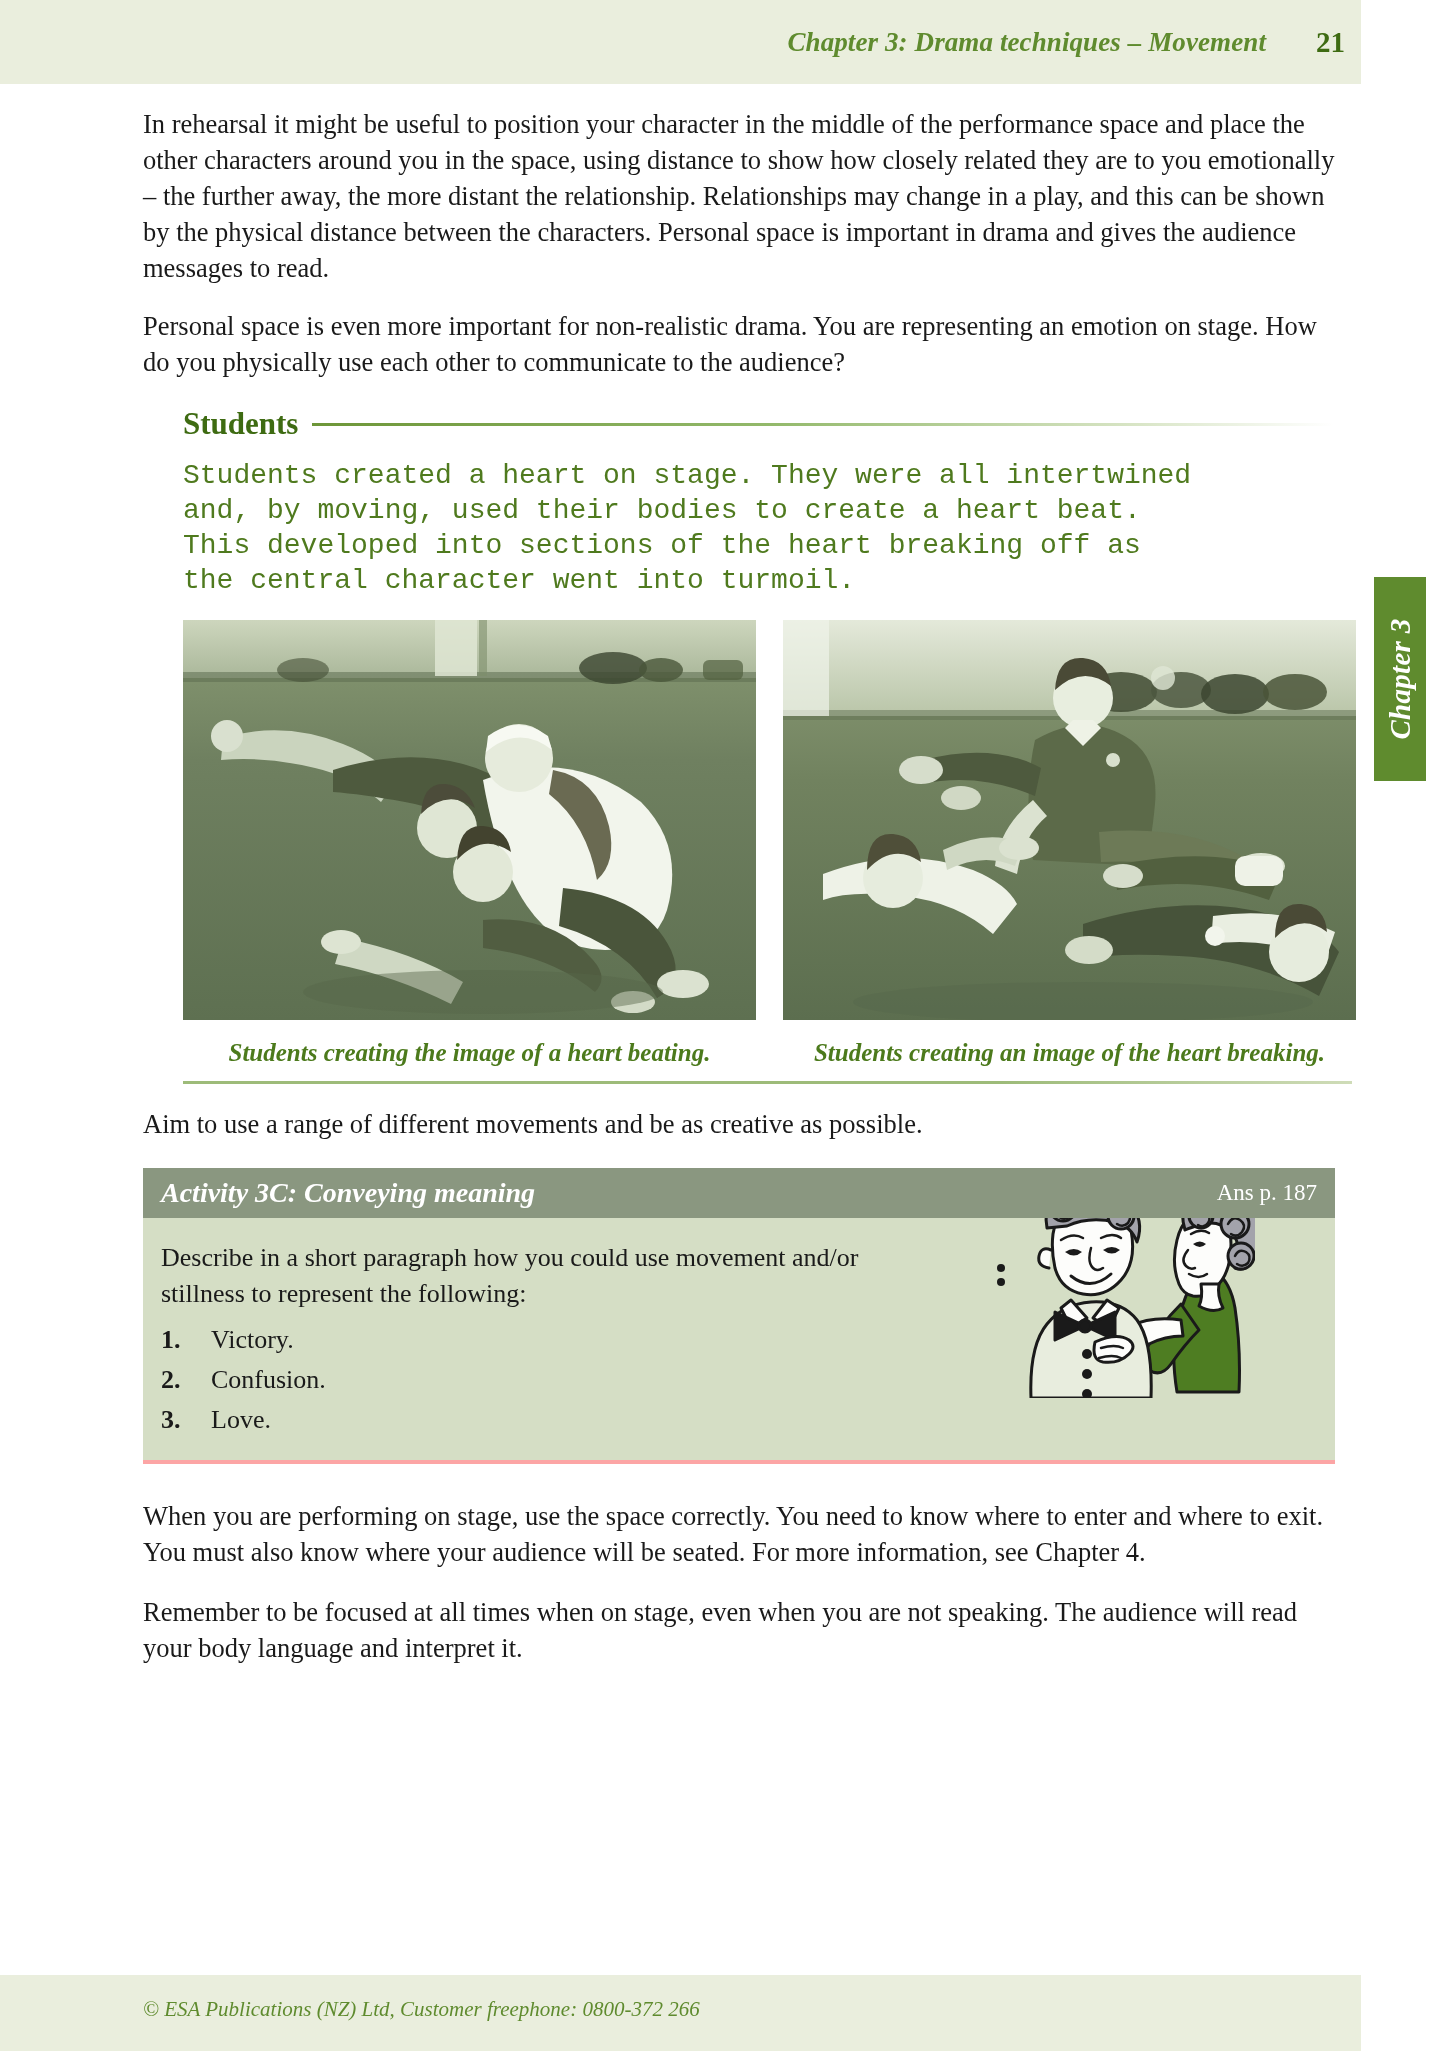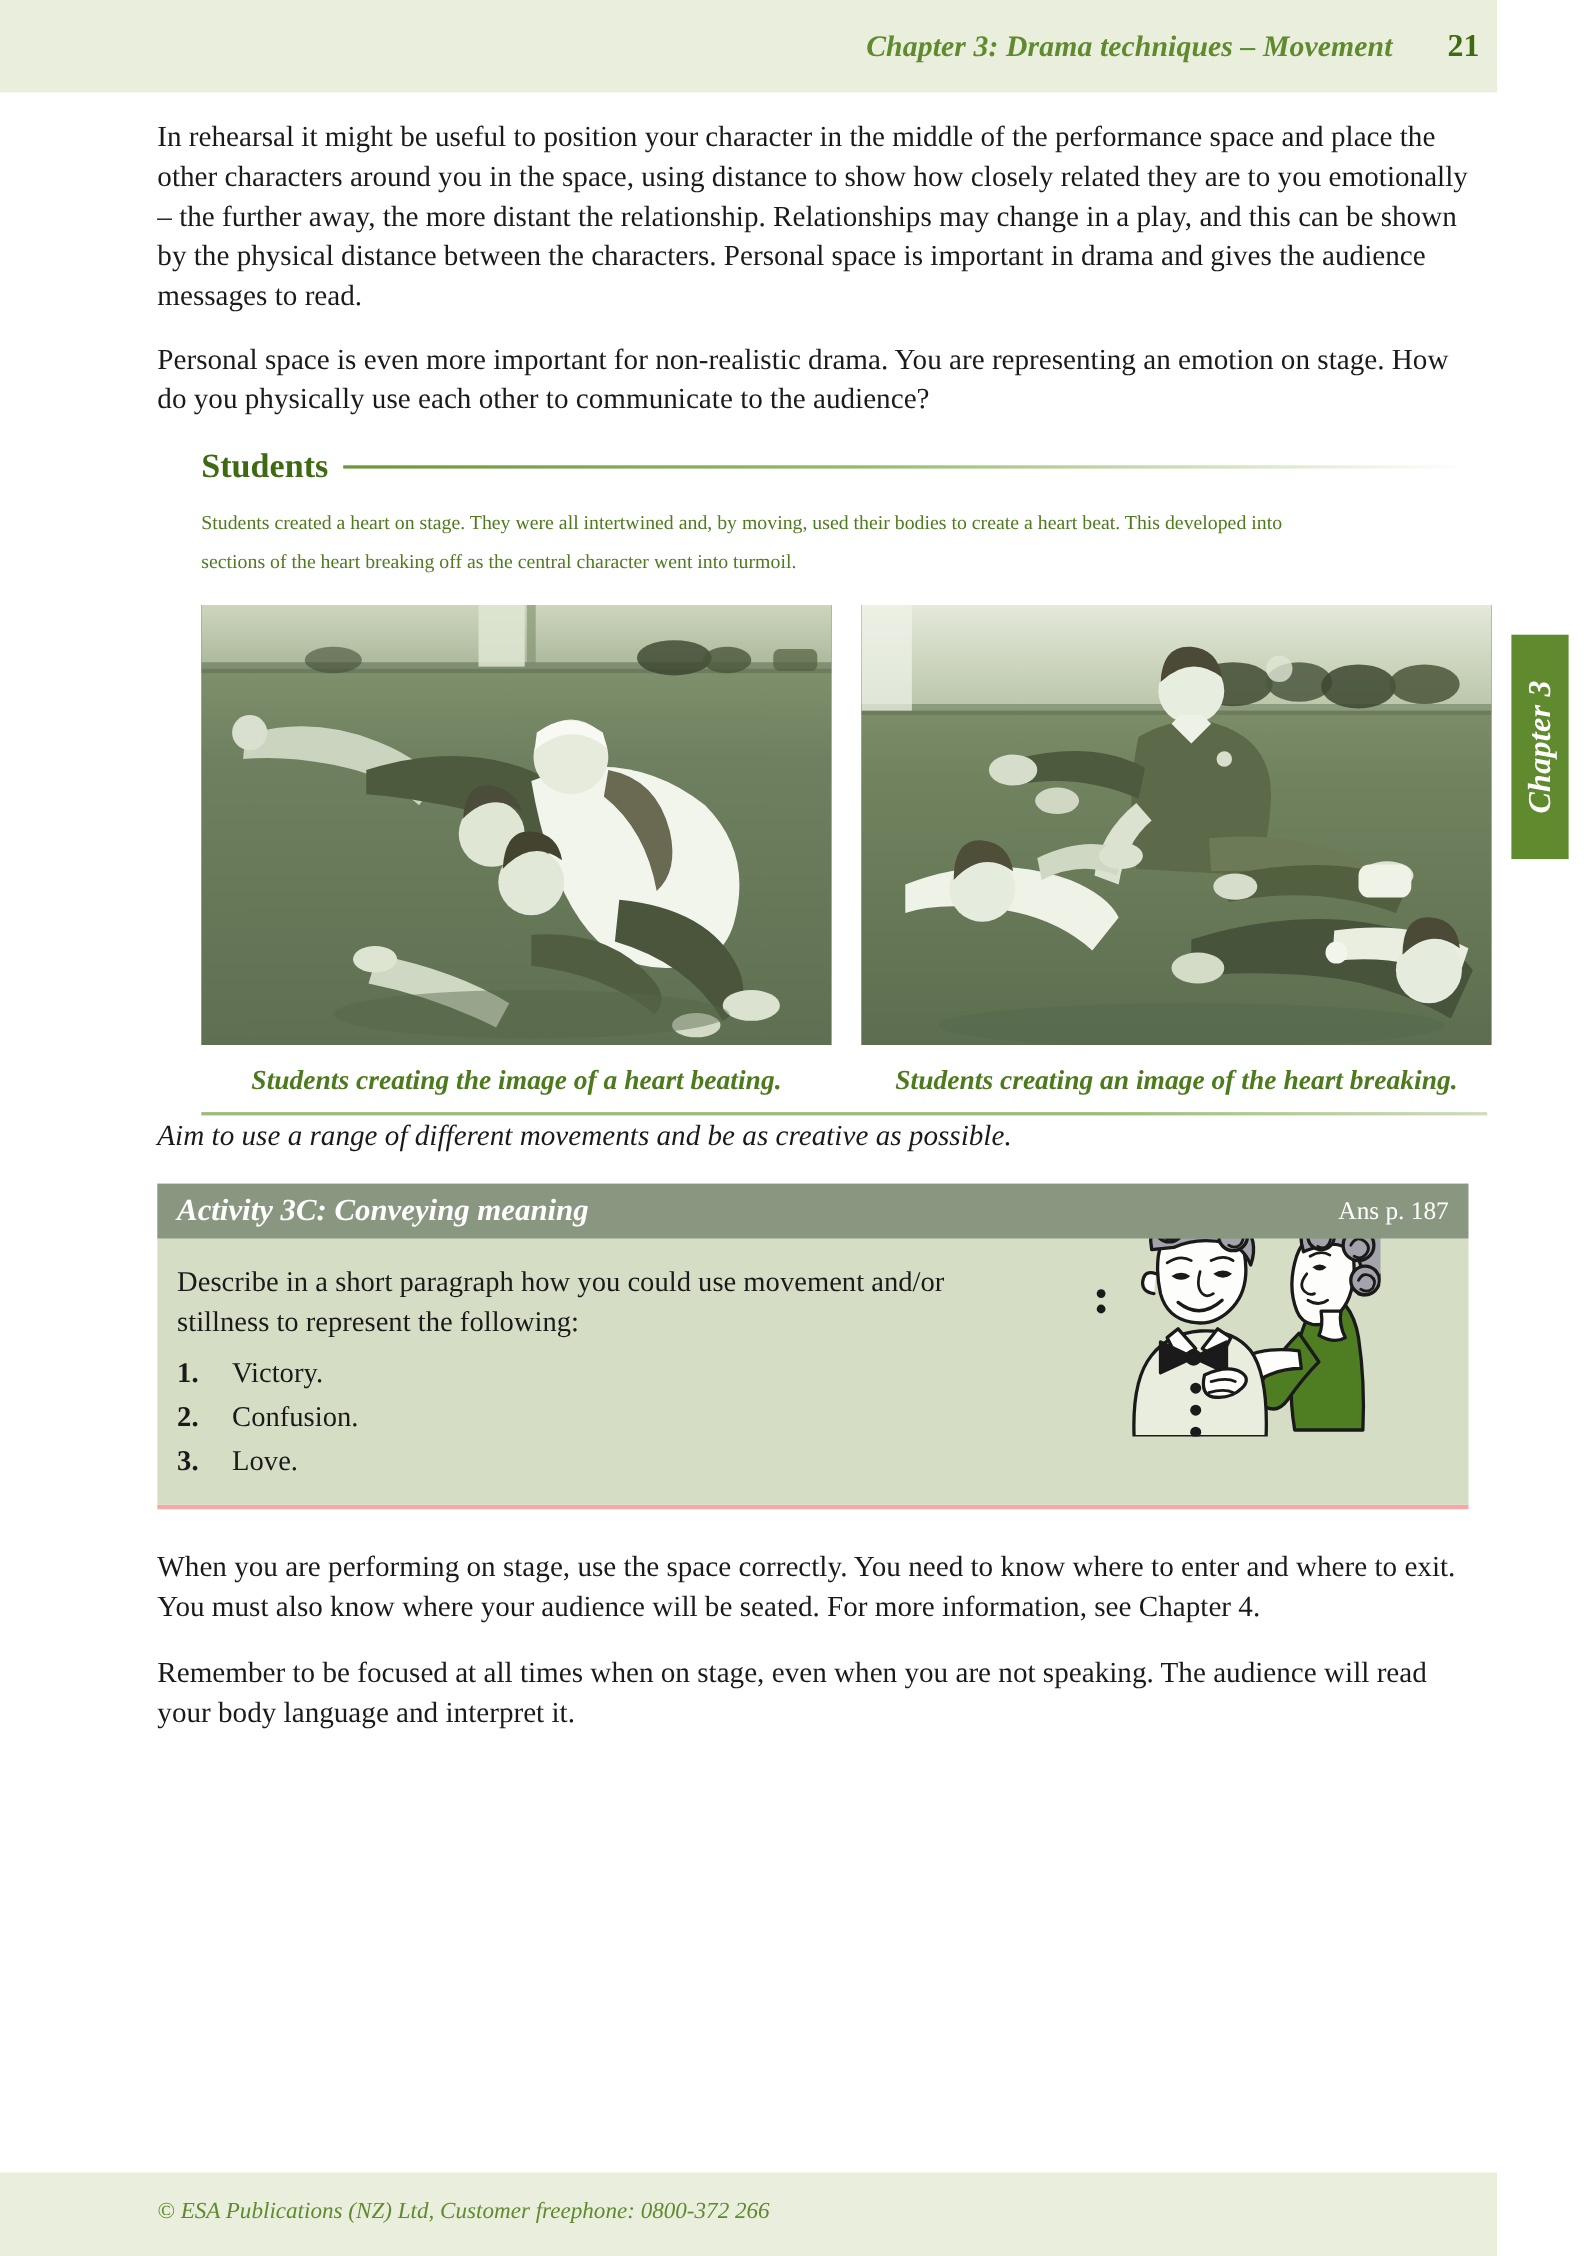--- a/index.html
+++ b/index.html
@@ -146,22 +146,22 @@
     color: #3e6b12;
     white-space: nowrap;
   }
   .example-head .rule {
     flex: 1;
     height: 3px;
     background: linear-gradient(to right, #6d9638 0%, #93b96b 45%, #d7e4c4 80%, #ffffff 100%);
   }
   .example-text {
     margin: 12px 0 0 0;
-    font-family: Liberation Serif, serif;
-    font-size: 18px;
+    font-family: Liberation Mono, monospace;
+    font-size: 28px;
     line-height: 35px;
     color: #4f7a1e;
     width: 1020px;
   }
 
   
   .figure-row {
     display: flex;
     gap: 27px;
     margin-top: 22px;
@@ -436,21 +436,21 @@
             </svg>
           </div>
           <div class="caption">Students creating an image of the heart breaking.</div>
         </div>
 
       </div>
 
       <div class="figure-rule"></div>
     </div>
 
-    <p class="body" style="font-style:italic;">Aim to use a range of different movements and be as creative as possible.</p>
+    <p class="body" style="margin-top:22px;">Aim to use a range of different movements and be as creative as possible.</p>
 
     <div class="activity">
       <div class="activity-head">
         <div class="activity-title">Activity 3C: Conveying meaning</div>
         <div class="activity-ans">Ans p. 187</div>
       </div>
       <div class="activity-body">
 
         <div class="cartoon">
           <svg width="260" height="226" viewBox="0 0 260 226">

